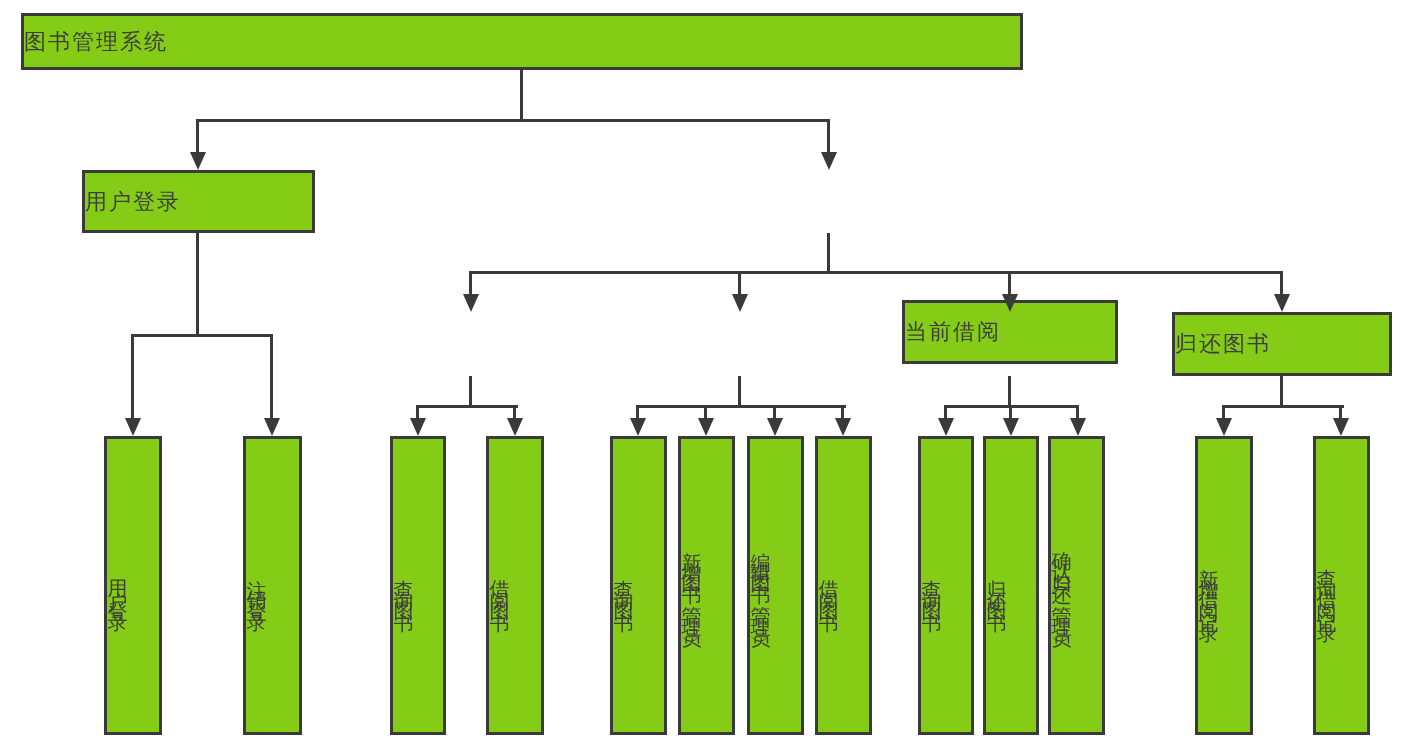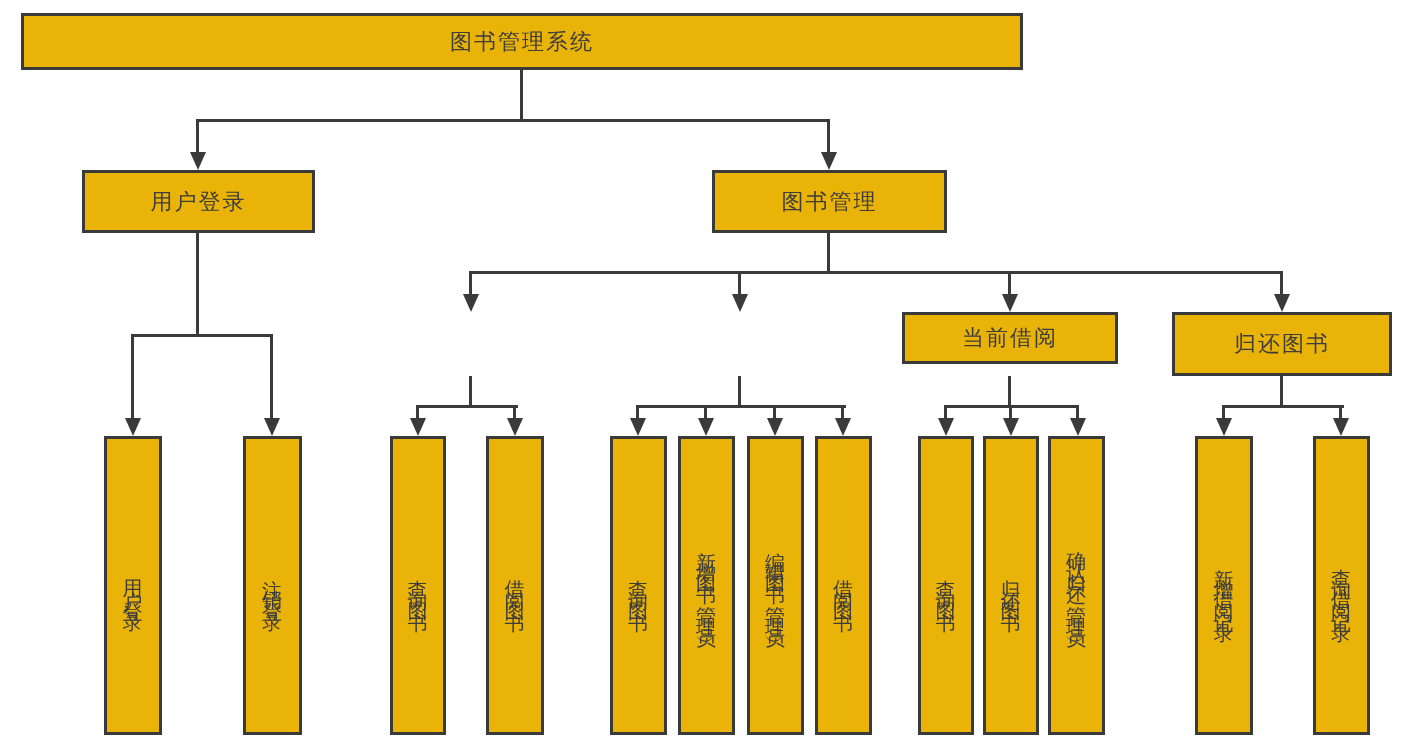--- a/index.html
+++ b/index.html
@@ -8,21 +8,21 @@
     --bg:#ffffff;
     --wm:#a5a5a5;
   }
   html,body{margin:0;padding:0;background:#fff;}
   .canvas{
     position:relative;width:1405px;height:747px;background:var(--bg);
     font-family:"DejaVu Sans",sans-serif;overflow:hidden;color:var(--text);
   }
   .box{
     position:absolute;box-sizing:border-box;border:3px solid var(--line);
-    background:#eab308;display:flex;align-items:center;justify-content:center;
+    background:#84cc16;display:flex;align-items:center;justify-content:flex-start;
   }
   .h-label{font-size:22px;letter-spacing:2px;white-space:nowrap;color:var(--text);}
   .v-label{
     writing-mode:vertical-rl;text-orientation:mixed;font-size:20px;
     letter-spacing:11px;line-height:1.1;white-space:nowrap;color:var(--text);
   }
   .line{position:absolute;background:var(--line);}
   .arrow{
     position:absolute;width:0;height:0;
     border-left:8px solid transparent;border-right:8px solid transparent;
@@ -39,27 +39,24 @@
 <div class="canvas">
 
   <div class="box" style="left:21px;top:13px;width:1002px;height:57px">
     <span class="h-label">图书管理系统</span>
   </div>
 
   <div class="box" style="left:82px;top:170px;width:233px;height:63px">
     <span class="h-label">用户登录</span>
   </div>
 
-  <div class="box" style="left:712px;top:170px;width:235px;height:63px">
-    <span class="h-label">图书管理</span>
-  </div>
 
 
 
-  <div class="box" style="left:902px;top:312px;width:216px;height:52px">
+  <div class="box" style="left:902px;top:300px;width:216px;height:64px">
     <span class="h-label">当前借阅</span>
   </div>
 
   <div class="box" style="left:1172px;top:312px;width:220px;height:64px">
     <span class="h-label">归还图书</span>
   </div>
 
   <div class="box" style="left:104px;top:436px;width:58px;height:299px">
     <span class="v-label">用户登录</span>
   </div>

